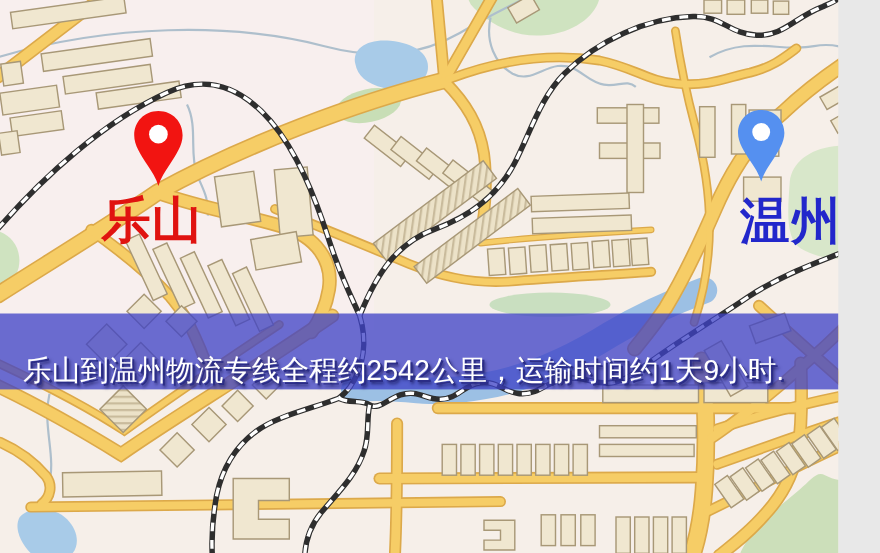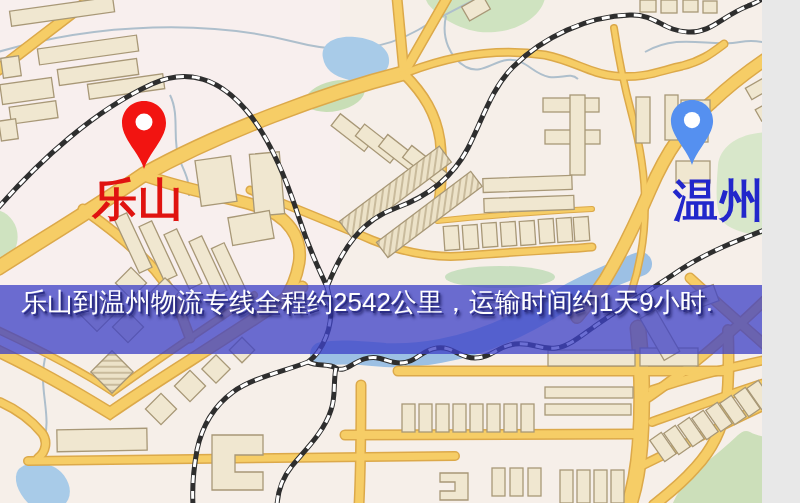--- a/index.html
+++ b/index.html
@@ -5,21 +5,21 @@
   html,body{margin:0;padding:0;background:#e8e8e8;}
   .screen{position:relative;width:762px;height:503px;overflow:hidden;
           font-family:"Liberation Sans",sans-serif;background:#f6efe9;}
   .screen svg.map{position:absolute;left:0;top:0;}
   .pin{position:absolute;}
   .city-label{position:absolute;font-weight:bold;font-size:45px;line-height:1;
               letter-spacing:1px;white-space:nowrap;}
   .city-label.origin{left:92px;top:177px;color:#e01310;}
   .city-label.dest{left:673px;top:178px;color:#2227cb;}
   .banner{position:absolute;left:0;top:285px;width:800px;height:69px;
-          background:rgba(62,66,198,0.76);display:flex;align-items:flex-start;}
+          background:rgba(62,66,198,0.76);display:flex;align-items:flex-end;}
   .banner span{color:#ffffff;font-size:26px;padding-left:21px;white-space:nowrap;
                text-shadow:2px 2px 0 #2b2d86, 3px 4px 3px rgba(20,20,80,0.8);}
 </style>
 </head>
 <body>
 
 <div class="screen">
 
   <svg class="map" width="800" height="503" viewBox="0 0 800 503">
     <defs>

